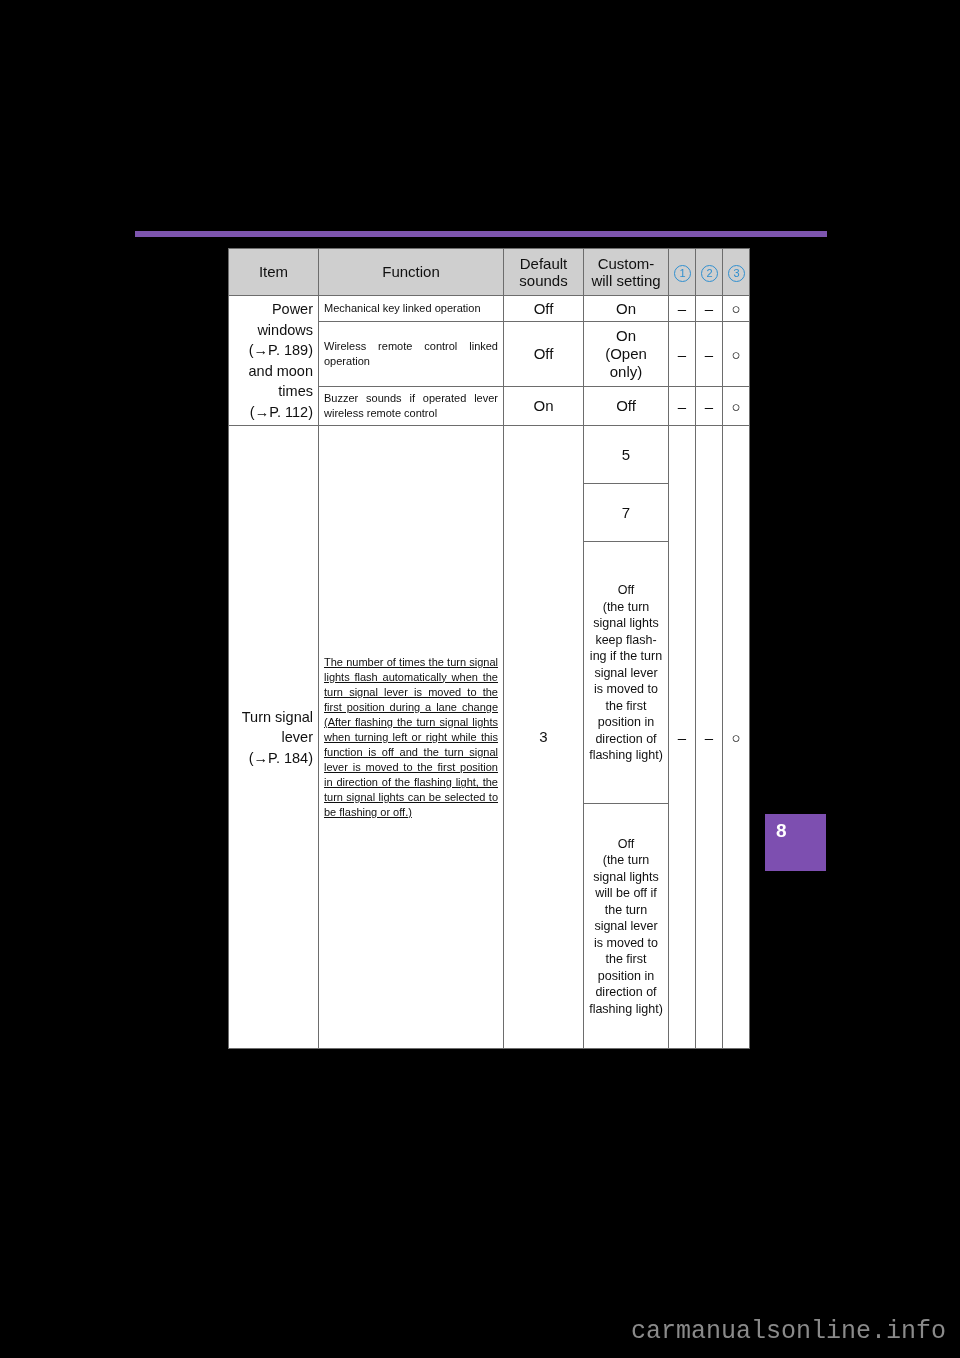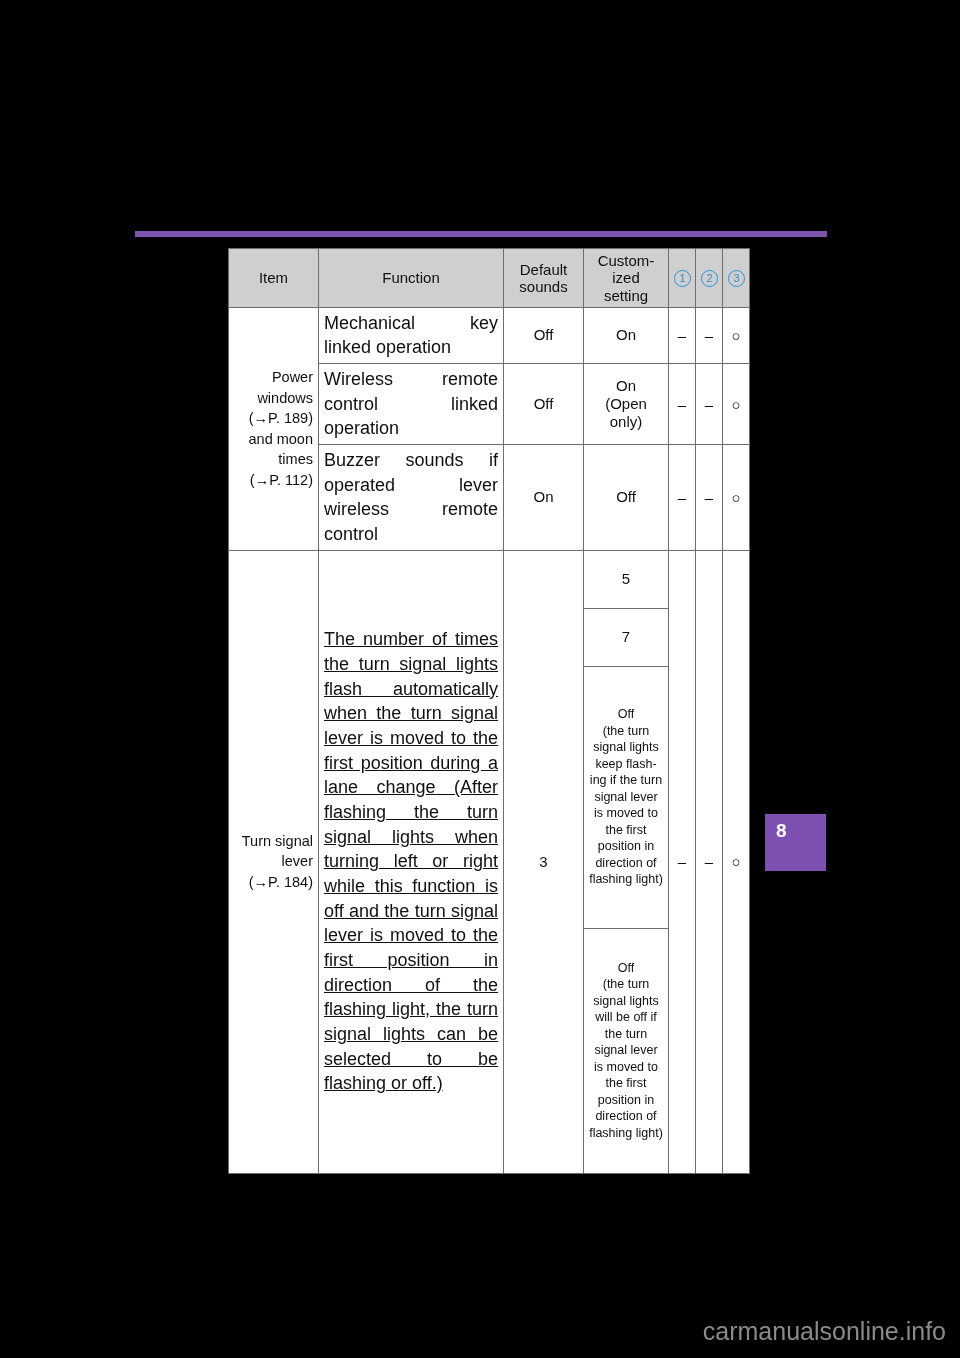--- a/index.html
+++ b/index.html
@@ -79,21 +79,21 @@
 
   
   .c-item {
     font-size: 14.5px;
     text-align: right;
     line-height: 1.42;
     vertical-align: middle;
     padding-left: 7px;
   }
   .c-func {
-    font-size: 18px;
+    font-size: 11px;
     text-align: justify;
     text-align-last: left;
     line-height: 1.37;
     vertical-align: middle;
     padding: 5px 7px;
     hyphens: manual;
   }
   .c-func.mid { vertical-align: middle; text-decoration: underline; }
   .c-center {
     font-size: 15px;
@@ -126,21 +126,21 @@
   }
 
   
   #watermark {
     position: absolute;
     right: 14px;
     bottom: 12px;
     color: #8a8a8a;
     font-size: 25px;
     letter-spacing: 0px;
-    font-family: Liberation Sans, sans-serif;
+    font-family: Liberation Mono, monospace;
   }
 </style>
 </head>
 <body>
 
 <div id="top-rule"></div>
 
 <div id="chapter-tab">8</div>
 
 <table id="spec-table">
@@ -156,21 +156,21 @@
   <thead>
     <tr>
       <th>Item</th>
       <th>Function</th>
       <th>
         <span>Default</span><br>
         <span>sounds</span>
       </th>
       <th>
         <span>Custom-</span><br>
-        <span>ized setting</span>
+        <span>will setting</span>
       </th>
       <th>
         <span class="circ-num">1</span>
       </th>
       <th>
         <span class="circ-num">2</span>
       </th>
       <th>
         <span class="circ-num">3</span>
       </th>

